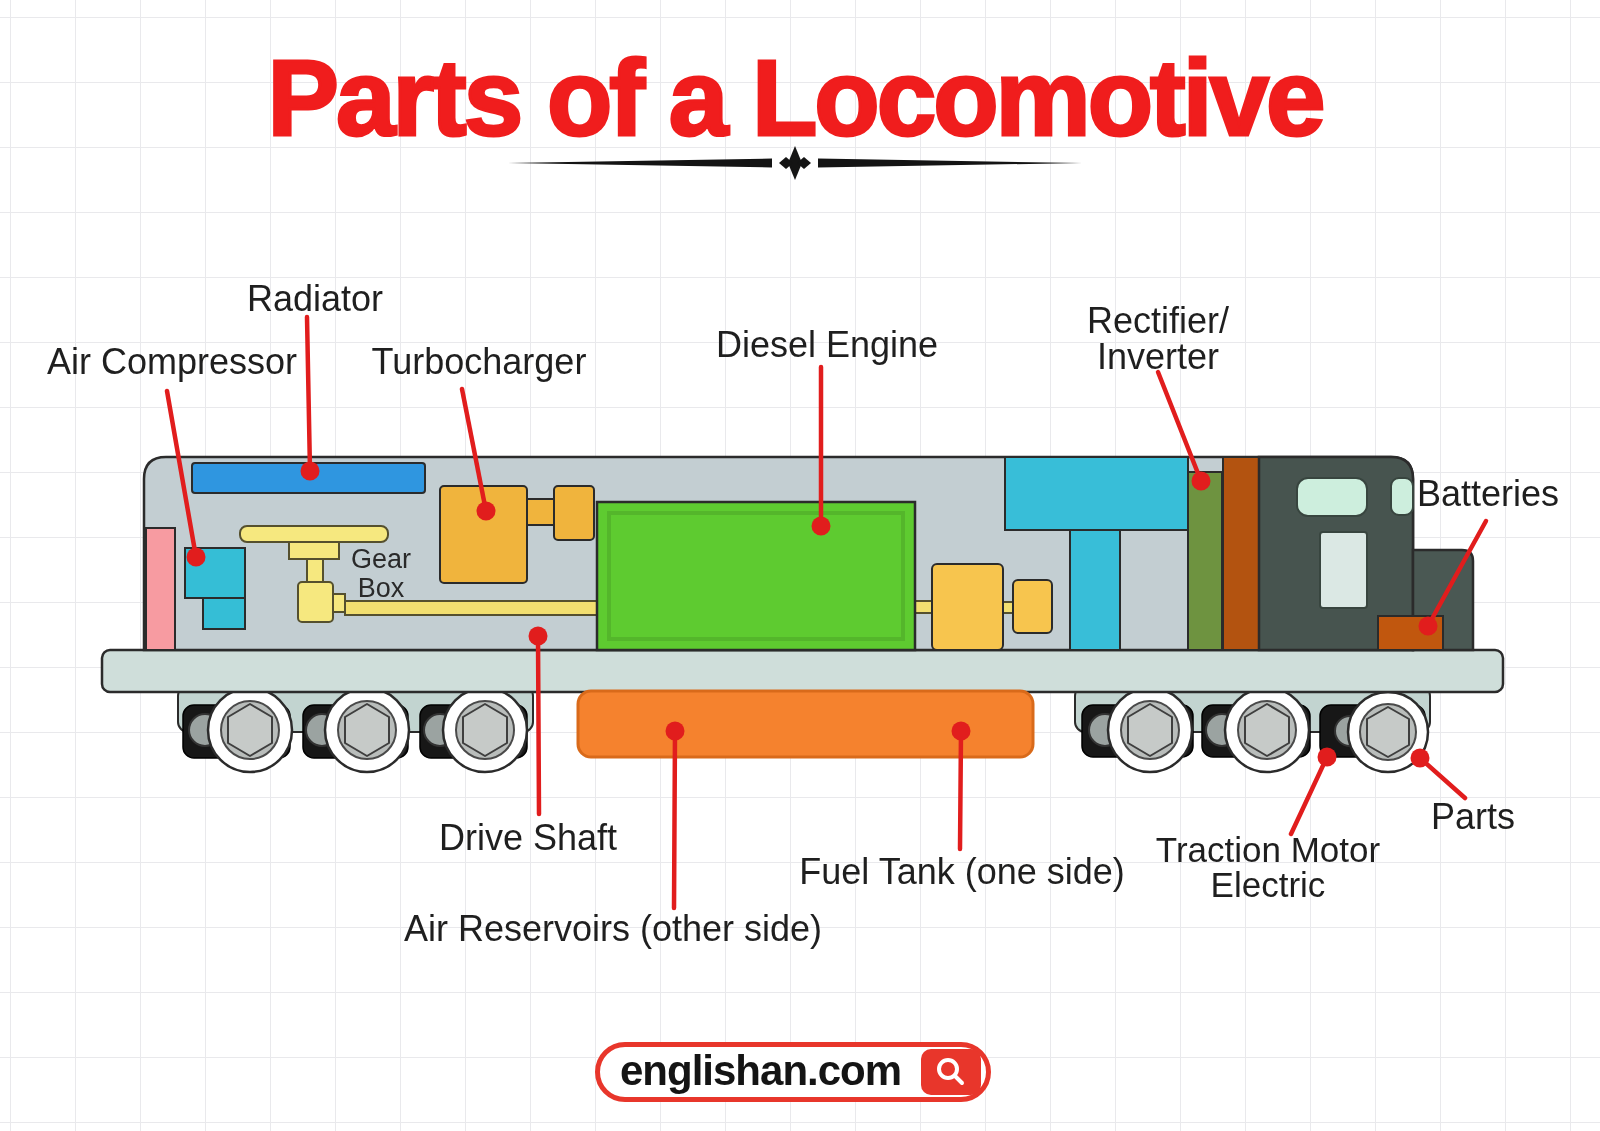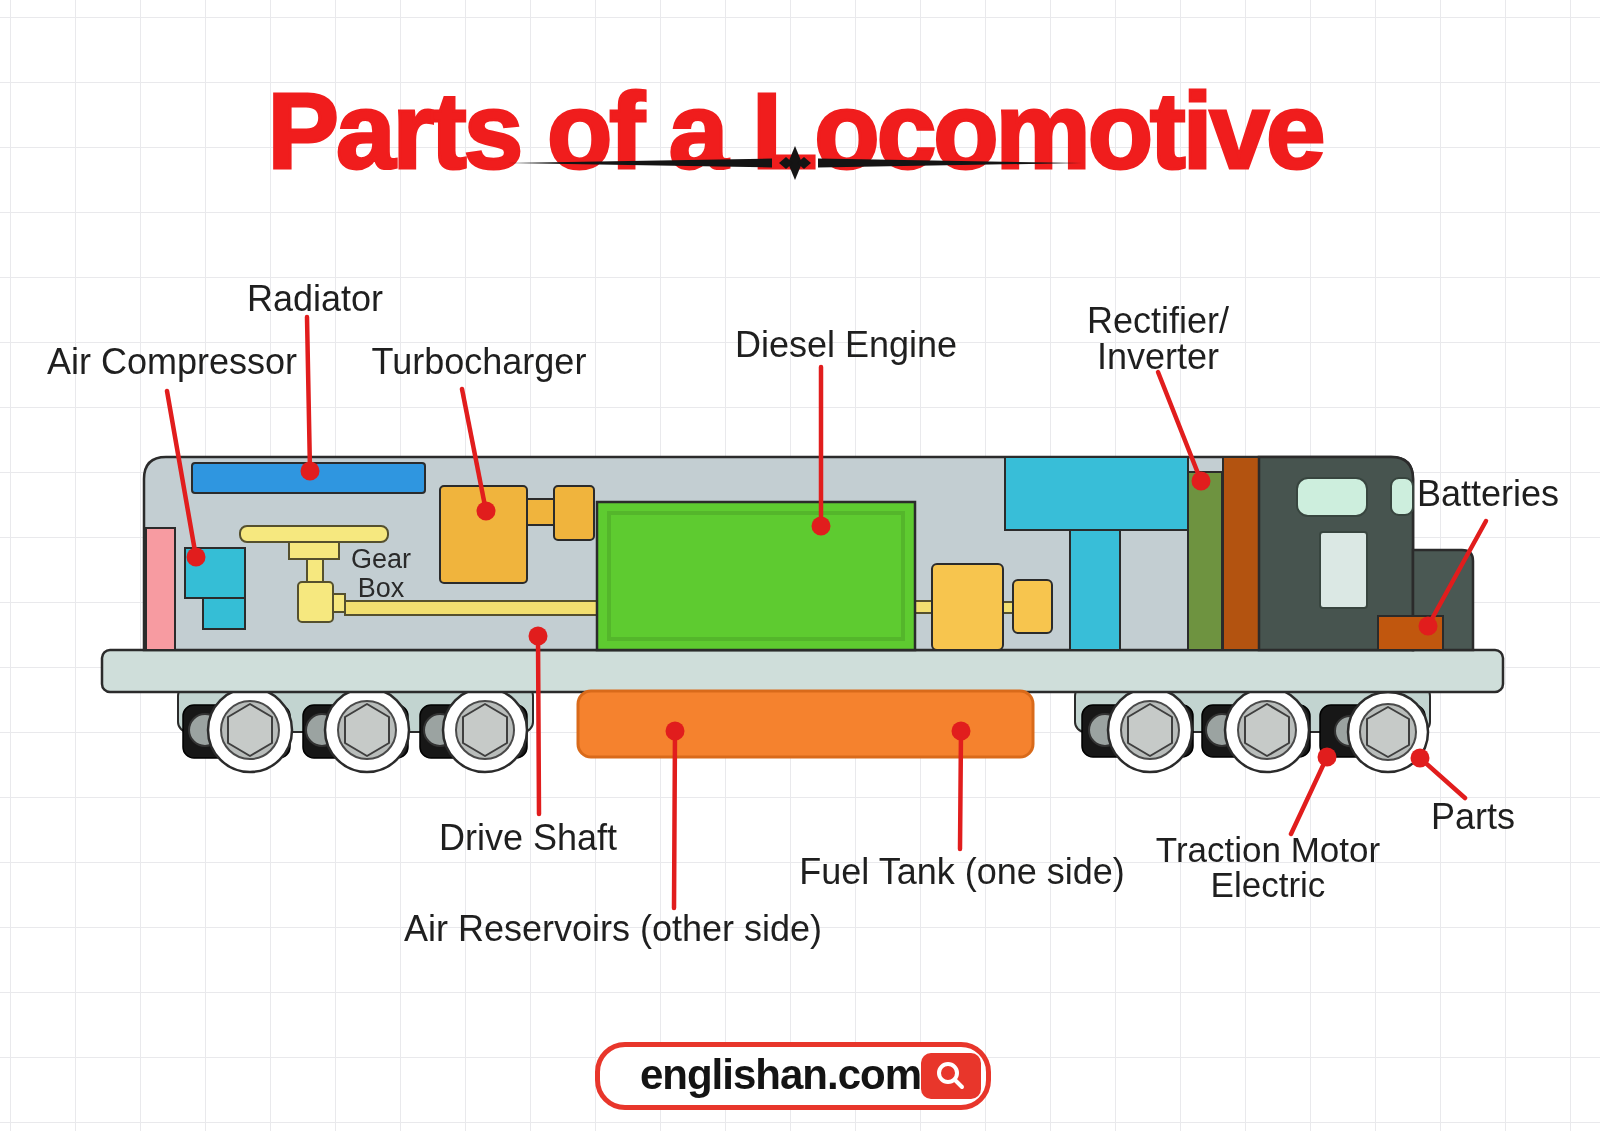--- a/index.html
+++ b/index.html
@@ -10,36 +10,35 @@
       linear-gradient(#e9e9ec 1px, transparent 1px),
       linear-gradient(90deg, #e9e9ec 1px, transparent 1px);
     background-size:65px 65px;
     background-position:10px 17px;
     font-family:"Liberation Sans","DejaVu Sans",sans-serif;
   }
   .title{
     position:absolute;left:795px;top:36px;transform:translateX(-50%);
     font-size:107px;font-weight:900;letter-spacing:-3px;white-space:nowrap;
     color:var(--title_red,#f01d1d);
-    margin-top:33px;
     -webkit-text-stroke:3px var(--title_red,#f01d1d);
   }
   .diagram{position:absolute;left:0;top:0;width:1600px;height:1131px;}
   .lbl{
     position:absolute;transform:translateX(-50%);
     color:var(--label_text,#1f1f1f);font-size:36px;line-height:1.0;
     white-space:nowrap;text-align:center;
   }
   .lbl.small{font-size:27px;line-height:1.07;color:#2a2a2a;}
   .lbl .ln{display:block;}
   .footer-pill{
-    position:absolute;left:595px;top:1042px;width:396px;height:68px;
+    position:absolute;left:595px;top:1042px;width:396px;height:60px;
     box-sizing:border-box;background:#fff;
     border:5px solid var(--footer_red,#e8362b);border-radius:30px;
-    display:flex;align-items:center;justify-content:flex-end;
+    display:flex;align-items:center;justify-content:space-between;
     padding:0 5px 0 20px;
   }
   .footer-pill .site{
     font-size:42px;font-weight:800;letter-spacing:-1px;color:#141414;
     line-height:1;transform:translateY(-1px);
   }
   .search-chip{
     width:60px;height:46px;background:var(--footer_red,#e8362b);
     border-radius:10px;display:flex;align-items:center;justify-content:center;
   }
@@ -196,21 +195,21 @@
       <circle cx="675" cy="731" r="9.5"></circle>
       <circle cx="961" cy="731" r="9.5"></circle>
       <circle cx="1327" cy="757" r="9.5"></circle>
       <circle cx="1420" cy="758" r="9.5"></circle>
     </g>
   </svg>
 
   <div class="lbl" style="left:315px;top:281px">Radiator</div>
   <div class="lbl" style="left:172px;top:344px">Air Compressor</div>
   <div class="lbl" style="left:479px;top:344px">Turbocharger</div>
-  <div class="lbl" style="left:846px;top:327px">Diesel Engine</div>
+  <div class="lbl" style="left:827px;top:327px">Diesel Engine</div>
   <div class="lbl" style="left:1158px;top:303px">
     <span class="ln">Rectifier/</span>
     <span class="ln">Inverter</span>
   </div>
   <div class="lbl" style="left:1488px;top:476px">Batteries</div>
   <div class="lbl small" style="left:381px;top:545px">
     <span class="ln">Gear</span>
     <span class="ln">Box</span>
   </div>
   <div class="lbl" style="left:528px;top:820px">Drive Shaft</div>

